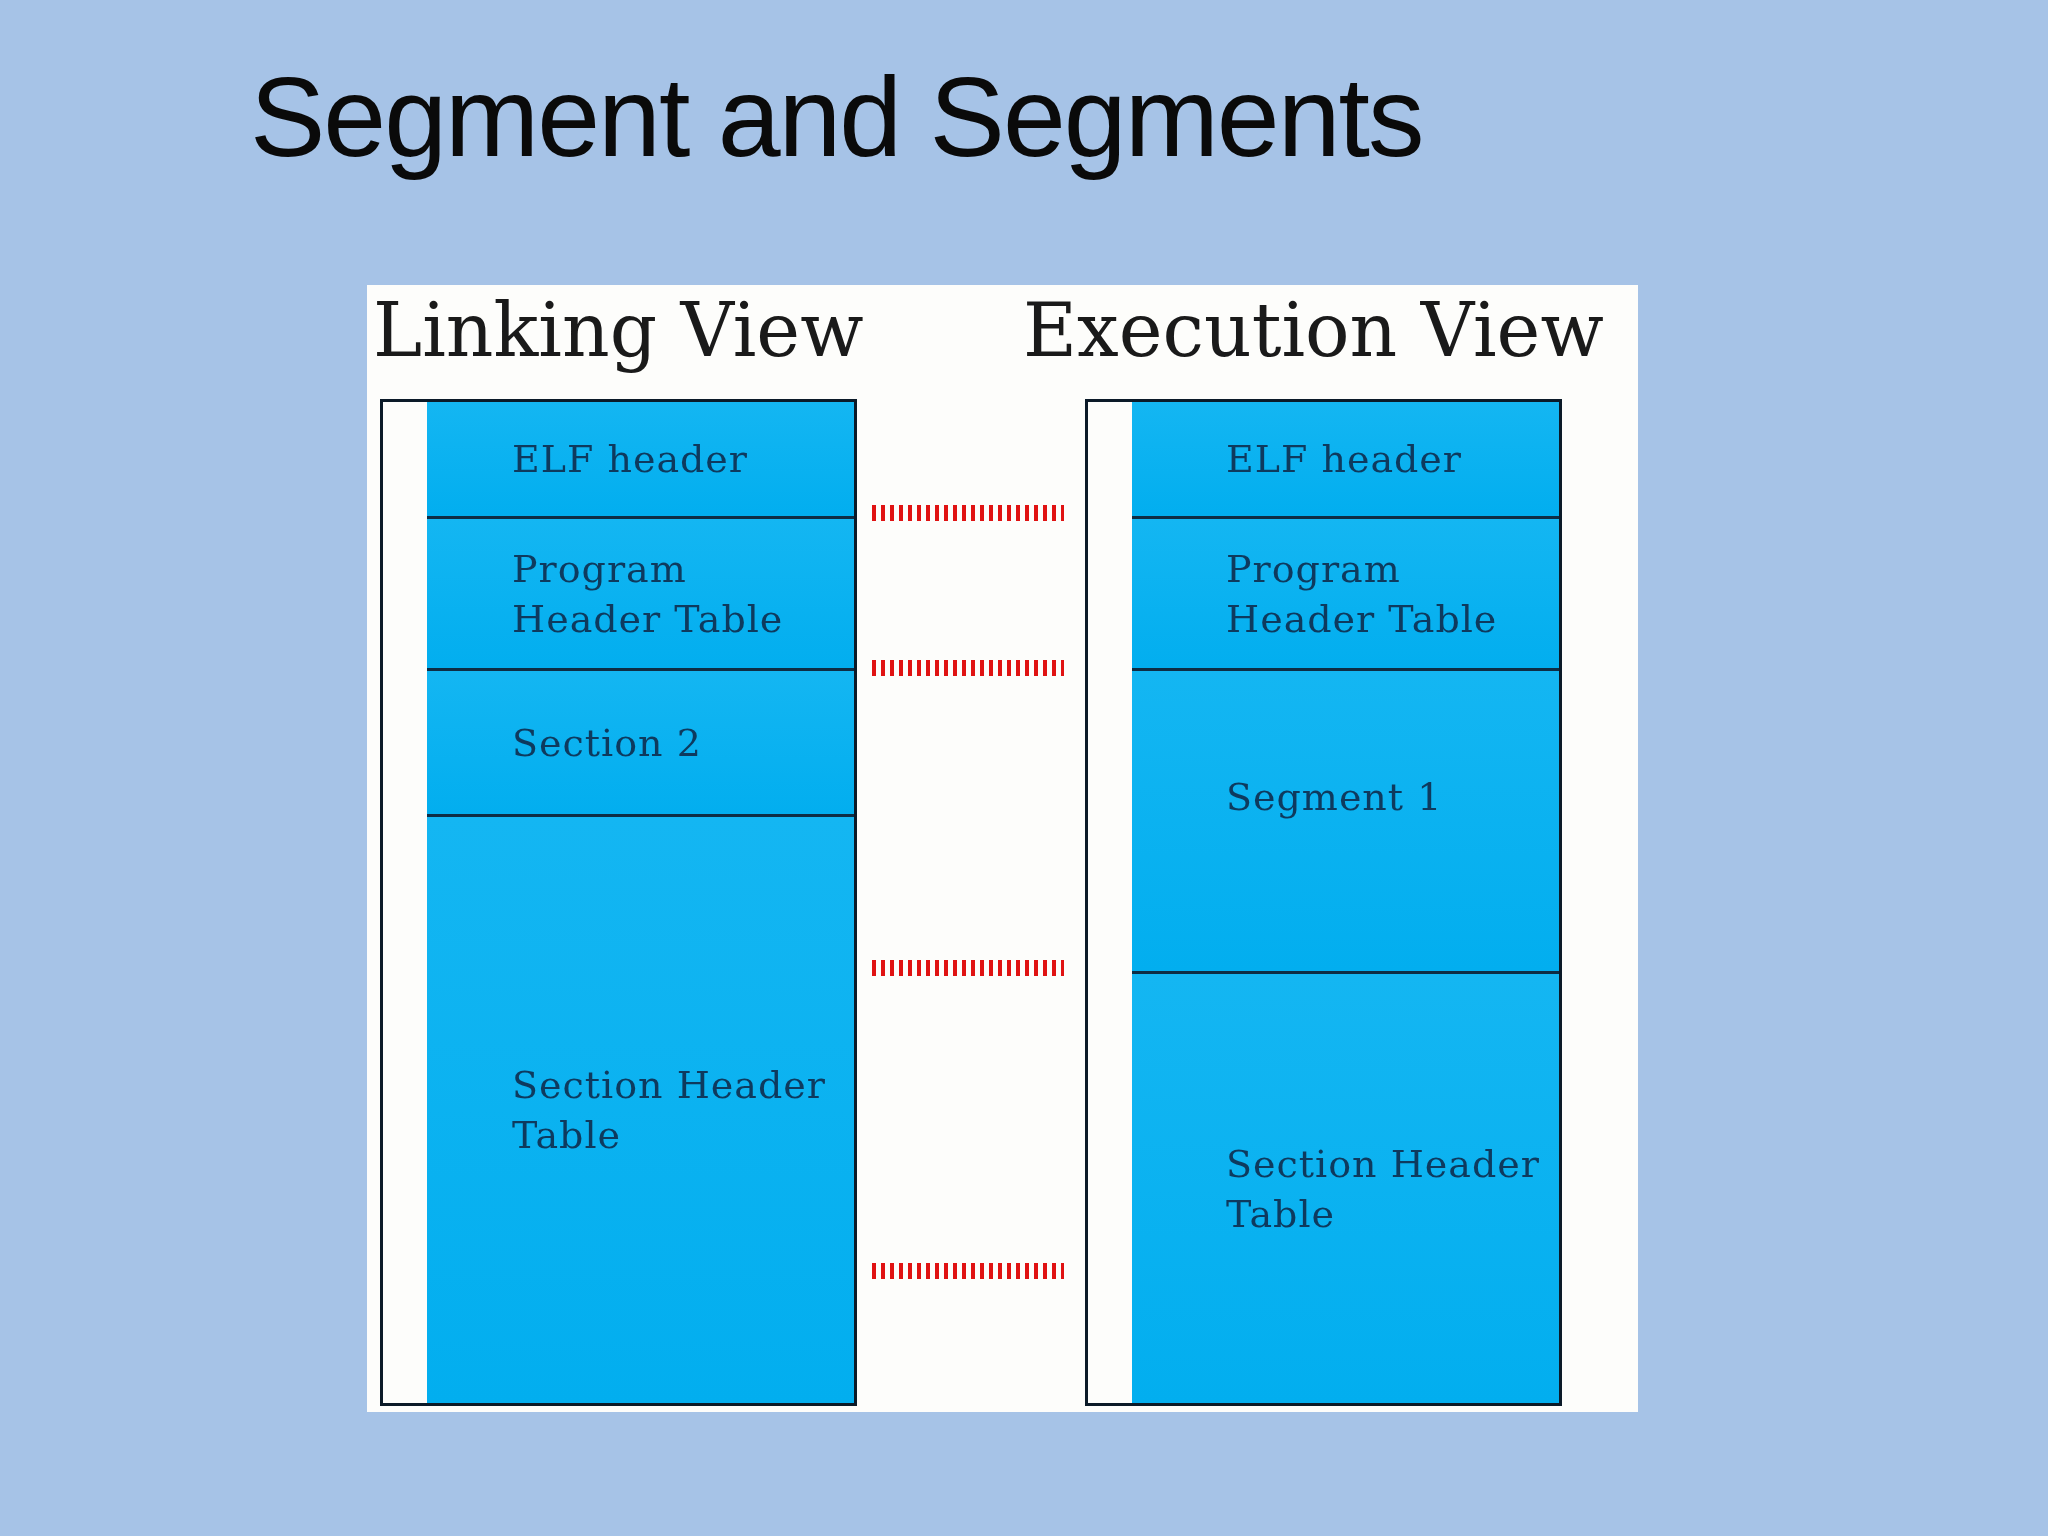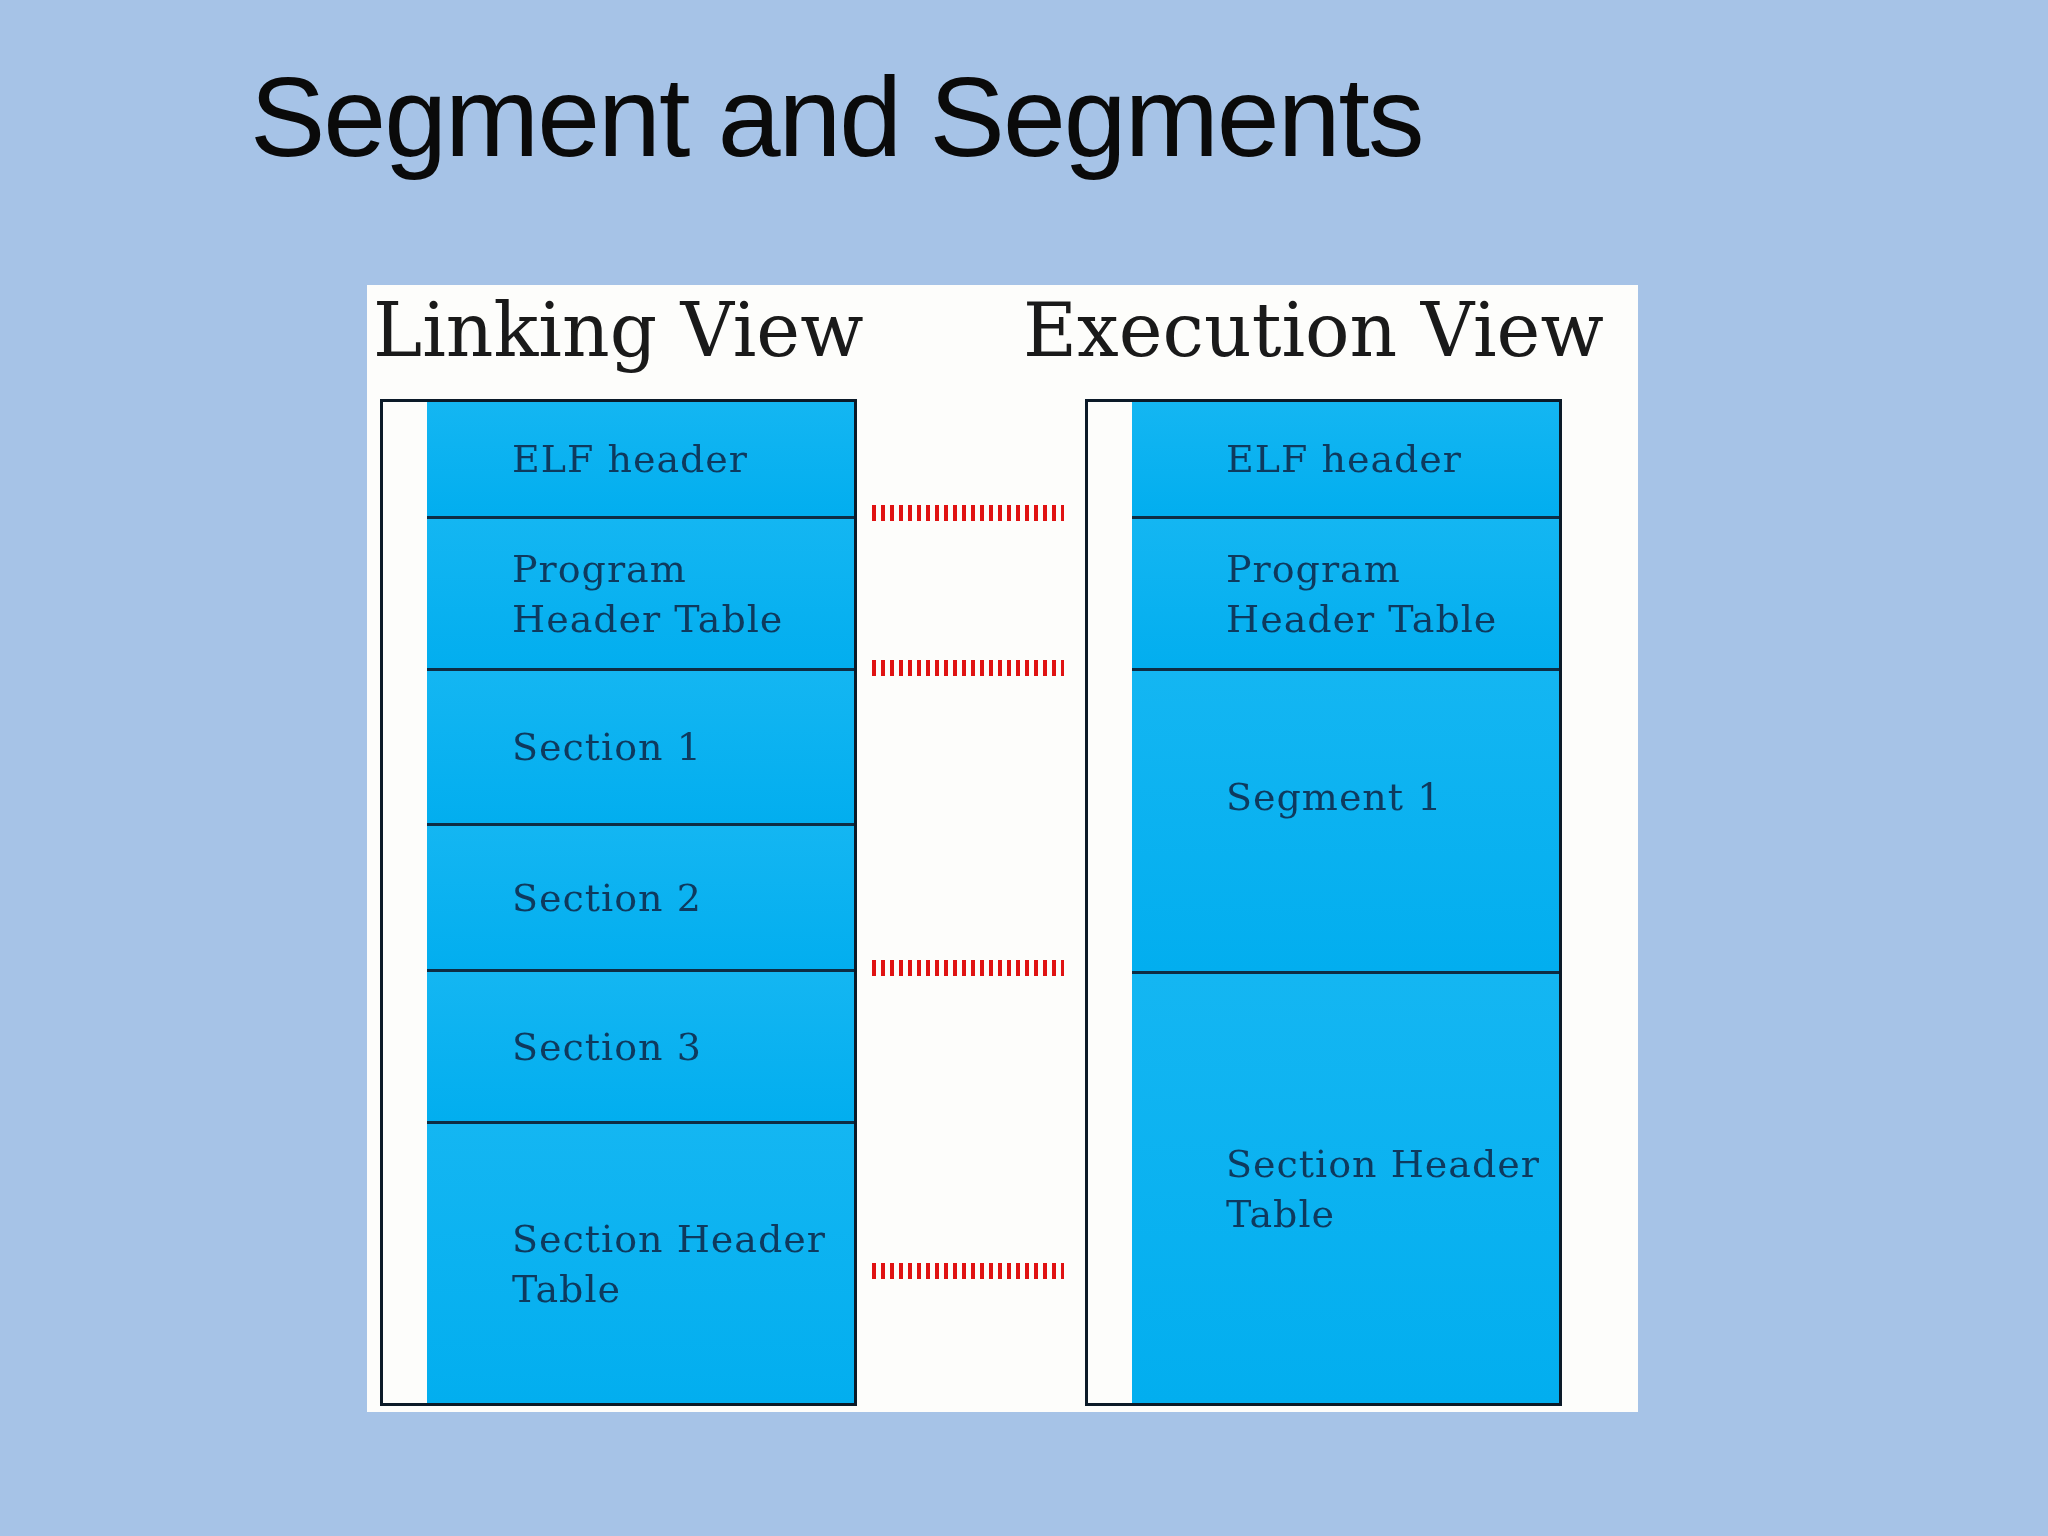--- a/index.html
+++ b/index.html
@@ -106,28 +106,22 @@
     <div class="view-heading heading-linking">Linking View</div>
 
     <div class="column column-linking">
       <div class="row" style="flex:0 0 114px">
         <span class="label">ELF header</span>
       </div>
       <div class="row" style="flex:0 0 152px">
         <span class="label">Program
 Header Table</span>
       </div>
-      <div class="row" style="flex:0 0 155px">
-        <span class="label">Section 1</span>
-      </div>
       <div class="row" style="flex:0 0 146px">
         <span class="label">Section 2</span>
-      </div>
-      <div class="row" style="flex:0 0 152px">
-        <span class="label">Section 3</span>
       </div>
       <div class="row row-last">
         <span class="label">Section Header
 Table</span>
       </div>
     </div>
 
     <div class="column column-execution">
       <div class="row" style="flex:0 0 114px">
         <span class="label">ELF header</span>

